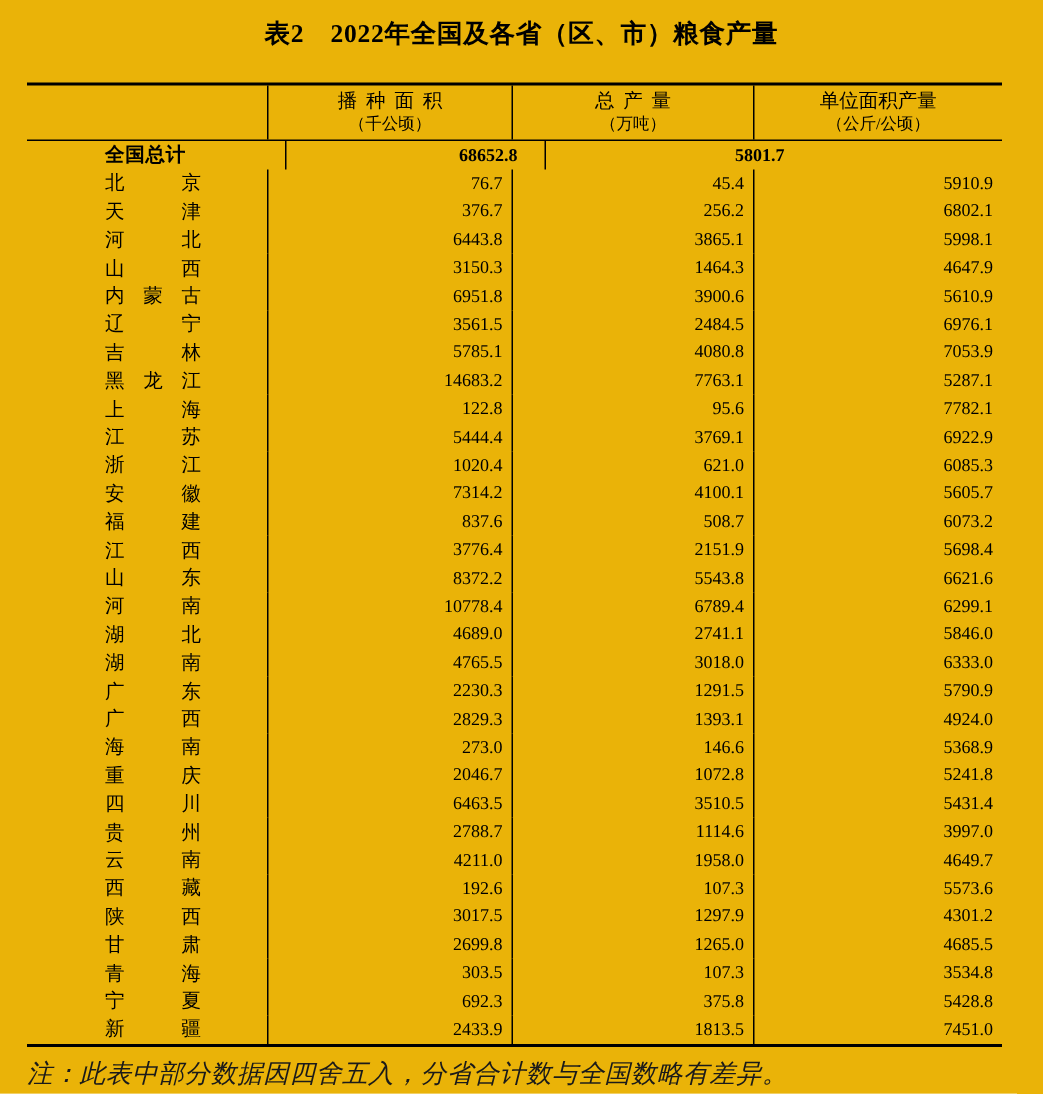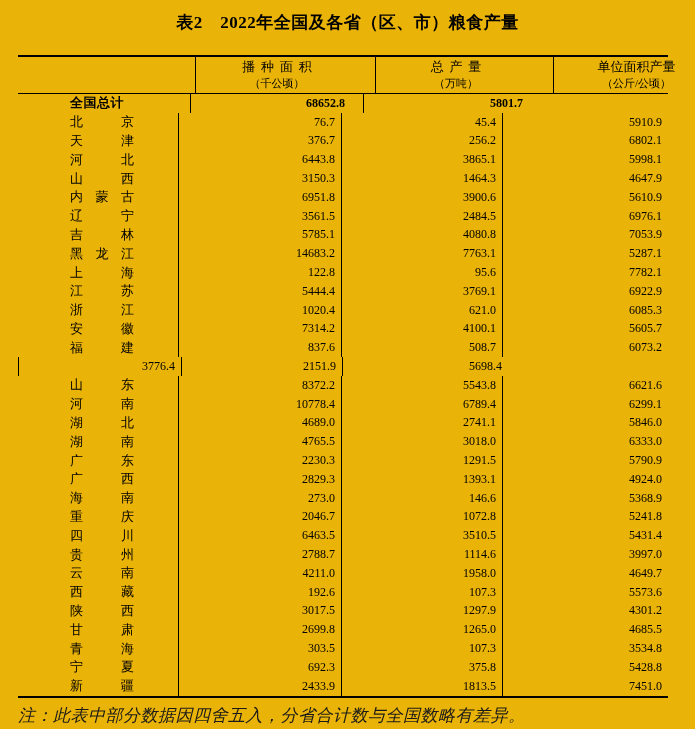--- a/index.html
+++ b/index.html
@@ -22,21 +22,20 @@
   }
 
   .grain-table {
     position: absolute; left: 18px; top: 55px; width: 650px;
     border-top: 2.8px solid #000;
     border-bottom: 2.8px solid #000;
   }
   .thead {
     display: flex; height: 37px;
     border-bottom: 1.4px solid #000;
-    gap: 17px;
   }
   .cell { flex: 0 0 auto; overflow: hidden; }
   .c0 { width: 160px; }
   .c1 { width: 163px; border-left: 1.3px solid #000; }
   .c2 { width: 161px; border-left: 1.3px solid #000; }
   .c3 { width: 166px; border-left: 1.3px solid #000; }
 
   .hcell {
     display: flex; flex-direction: column;
     justify-content: center; align-items: center;
@@ -202,20 +201,23 @@
         </div>
         <div class="trow">
           <div class="cell c0 namecell">
             <span class="region-name">福建</span>
           </div>
           <div class="cell c1 num">837.6</div>
           <div class="cell c2 num">508.7</div>
           <div class="cell c3 num">6073.2</div>
         </div>
         <div class="trow">
+          <div class="cell c0 namecell">
+            <span class="region-name">江西</span>
+          </div>
           <div class="cell c1 num">3776.4</div>
           <div class="cell c2 num">2151.9</div>
           <div class="cell c3 num">5698.4</div>
         </div>
         <div class="trow">
           <div class="cell c0 namecell">
             <span class="region-name">山东</span>
           </div>
           <div class="cell c1 num">8372.2</div>
           <div class="cell c2 num">5543.8</div>

